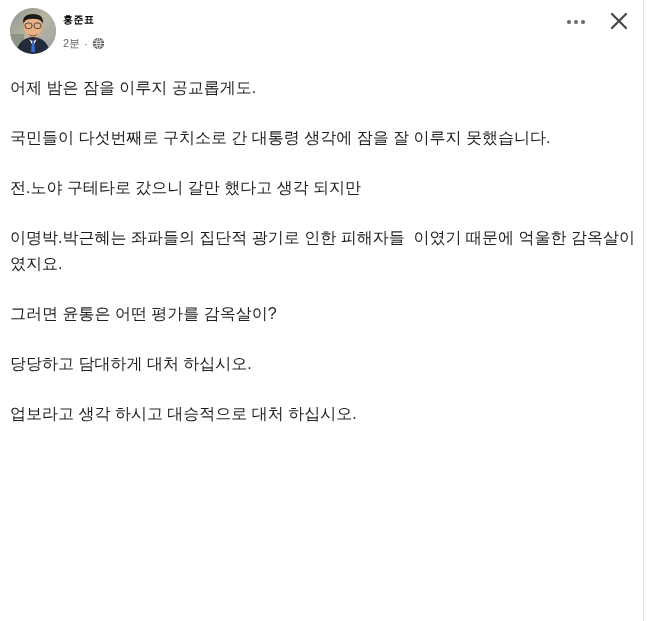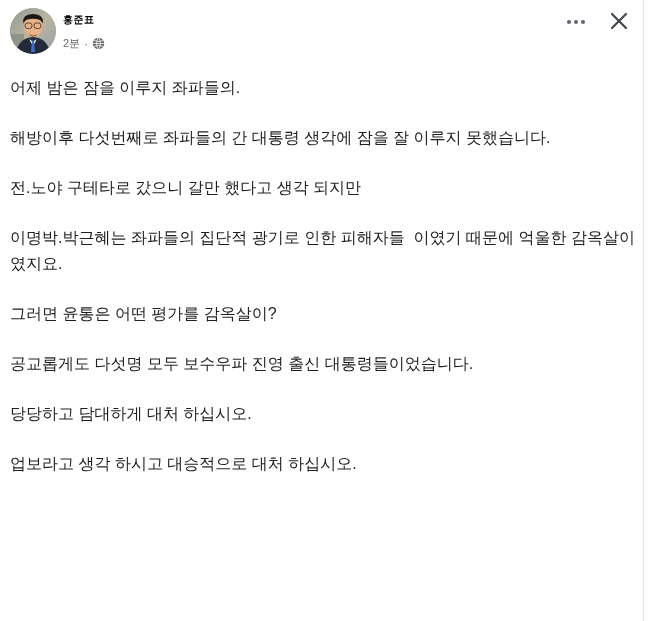--- a/index.html
+++ b/index.html
@@ -151,22 +151,21 @@
     </button>
 
     <button class="close-button" aria-label="Close">
       <svg width="22" height="22" viewBox="0 0 22 22">
         <path d="M4 4 L18 18 M18 4 L4 18" stroke="#44484d" stroke-width="2.2" stroke-linecap="round" fill="none"></path>
       </svg>
     </button>
   </div>
 
   <div class="post-body">
-    <p>어제 밤은 잠을 이루지 좌파들의.</p>
-    <p>해방이후 다섯번째로 좌파들의 간 대통령 생각에 잠을 잘 이루지 못했습니다.</p>
+    <p>어제 밤은 잠을 이루지 공교롭게도.</p>
+    <p>국민들이 다섯번째로 구치소로 간 대통령 생각에 잠을 잘 이루지 못했습니다.</p>
     <p>전.노야 구테타로 갔으니 갈만 했다고 생각 되지만</p>
     <p>이명박.박근혜는 좌파들의 집단적 광기로 인한 피해자들  이였기 때문에 억울한 감옥살이 였지요.</p>
     <p>그러면 윤통은 어떤 평가를 감옥살이?</p>
-    <p>공교롭게도 다섯명 모두 보수우파 진영 출신 대통령들이었습니다.</p>
     <p>당당하고 담대하게 대처 하십시오.</p>
     <p>업보라고 생각 하시고 대승적으로 대처 하십시오.</p>
   </div>
 </div>
 
 </body></html>

